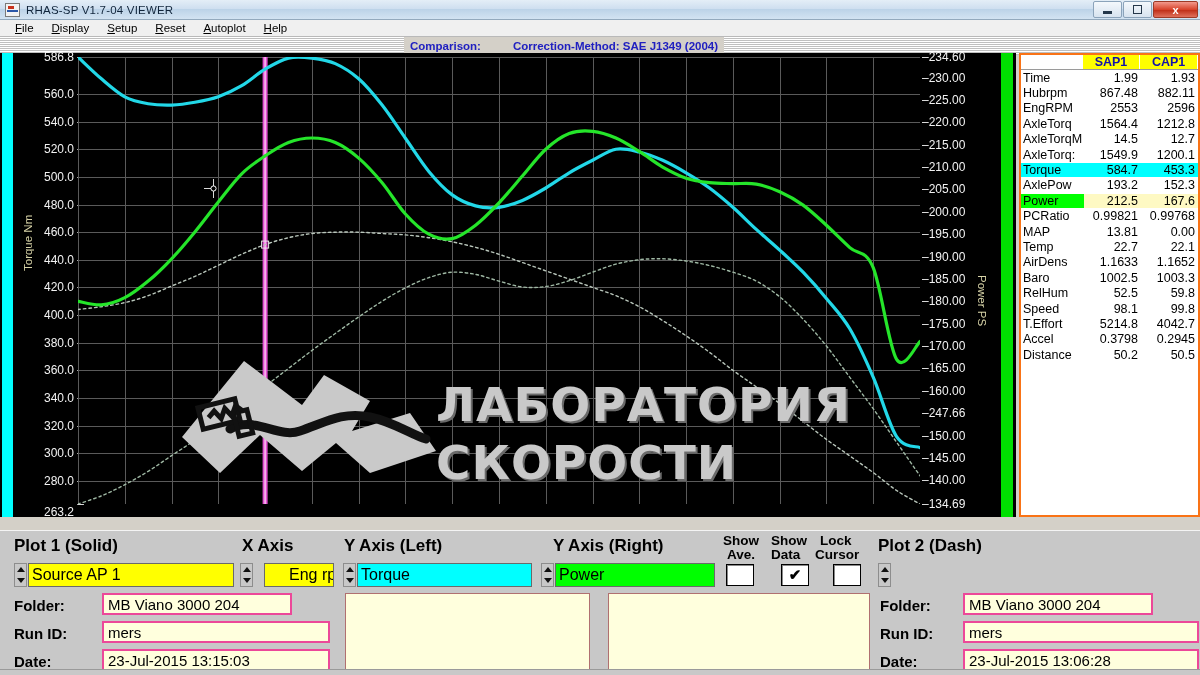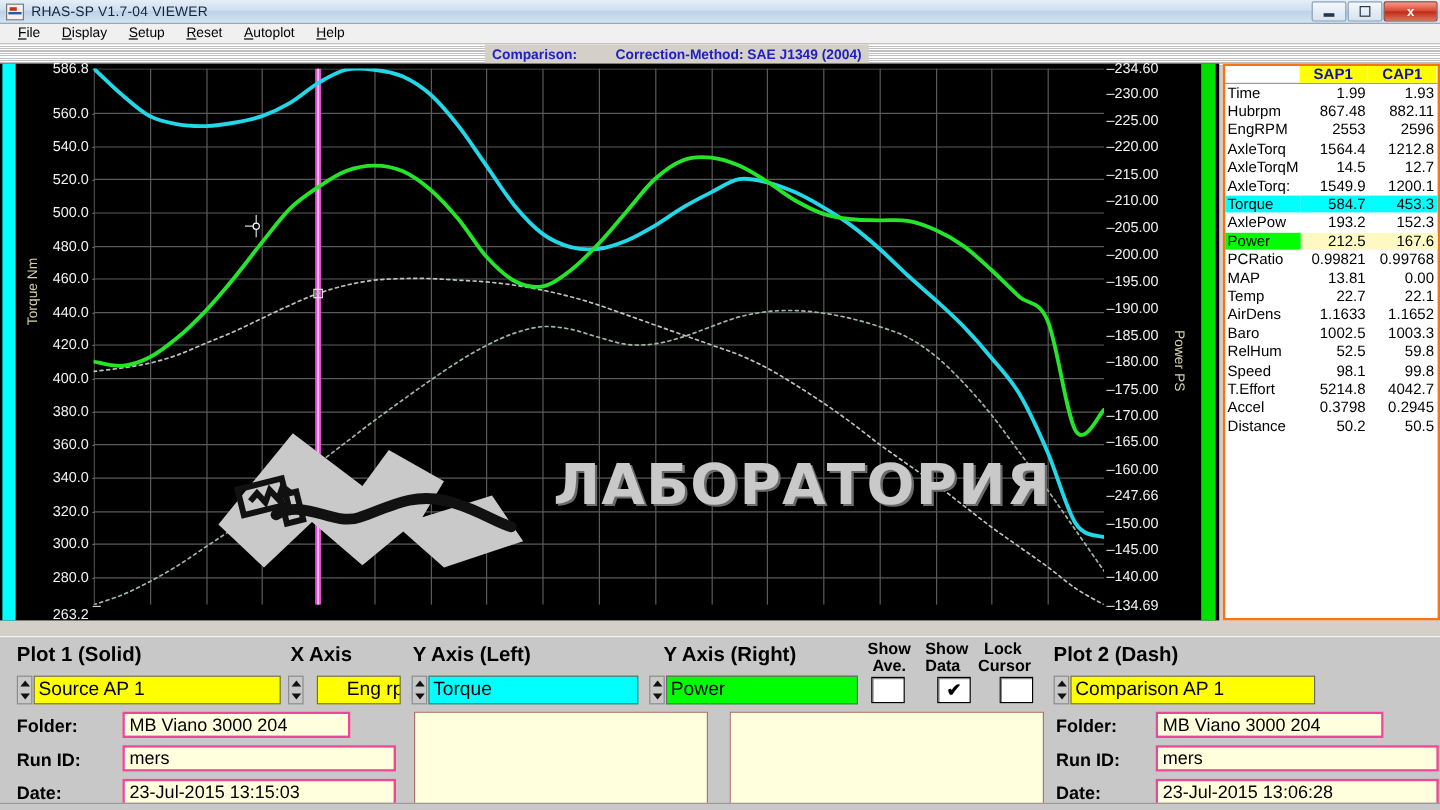--- a/index.html
+++ b/index.html
@@ -351,21 +351,22 @@
             <path d="M8 82 L70 6 L128 50 L150 20 L196 46 L178 76 L236 58 L262 96 L196 118 L162 88 L128 116 L86 80 L46 118 Z"></path>
           </g>
           <path d="M56 74 C80 60 104 84 126 76 C150 68 168 56 196 62 C220 67 238 80 252 84" stroke="#111" stroke-width="9" fill="none" stroke-linecap="round"></path>
           <g stroke="#111" stroke-width="5" fill="none">
             <rect x="26" y="48" width="38" height="22" transform="rotate(-14 45 59)"></rect>
             <rect x="62" y="56" width="14" height="24" transform="rotate(-14 69 68)"></rect>
             <path d="M34 60 l7 -5 l5 9 l6 -9 l5 9 l6 -9 l5 6" transform="rotate(-14 45 59)"></path>
           </g>
         </svg>
       </div>
-      <div class="watermark-txt" style="left:358px;top:320px;font-size:47px;margin-left:25px;">ЛАБОРАТОРИЯ</div>
+      <div class="watermark-txt" style="left:358px;top:320px;font-size:47px;">ЛАБОРАТОРИЯ</div>
+      <div class="watermark-txt" style="left:358px;top:378px;font-size:47px;">СКОРОСТИ</div>
 
       <div style="position:absolute;left:126px;top:122px;width:19px;height:19px;">
         <svg width="19" height="19">
           <line x1="0" y1="9.5" x2="7" y2="9.5" stroke="#d8d8d8" stroke-width="1"></line>
           <line x1="9.5" y1="0" x2="9.5" y2="7" stroke="#d8d8d8" stroke-width="1"></line>
           <line x1="9.5" y1="12" x2="9.5" y2="19" stroke="#d8d8d8" stroke-width="1"></line>
           <circle cx="9.5" cy="9.5" r="2.6" fill="none" stroke="#ffffff" stroke-width="1"></circle>
         </svg>
       </div>
     </div>
@@ -539,21 +540,20 @@
     <div class="fld green" style="left:555px; top:32px; width:160px;">Power</div>
 
     <div class="cb" style="left:726px; top:33px;"></div>
     <div class="cb" style="left:781px; top:33px;">✔</div>
     <div class="cb" style="left:833px; top:33px;"></div>
 
     <div class="spin" style="left:878px; top:32px;">
       <div class="ar up"></div>
       <div class="ar dn"></div>
     </div>
-    <div class="fld" style="left:892px; top:32px; width:204px;">Comparison AP 1</div>
 
     <div class="lbl" style="left:14px;  top:66px;">Folder:</div>
     <div class="tfld" style="left:102px; top:62px; width:190px;">MB Viano 3000 204</div>
     <div class="lbl" style="left:14px;  top:94px;">Run ID:</div>
     <div class="tfld" style="left:102px; top:90px; width:228px;">mers</div>
     <div class="lbl" style="left:14px;  top:122px;">Date:</div>
     <div class="tfld" style="left:102px; top:118px; width:228px;">23-Jul-2015  13:15:03</div>
 
     <div class="notebox" style="left:345px; top:62px; width:245px; height:80px;"></div>
     <div class="notebox" style="left:608px; top:62px; width:262px; height:80px;"></div>

